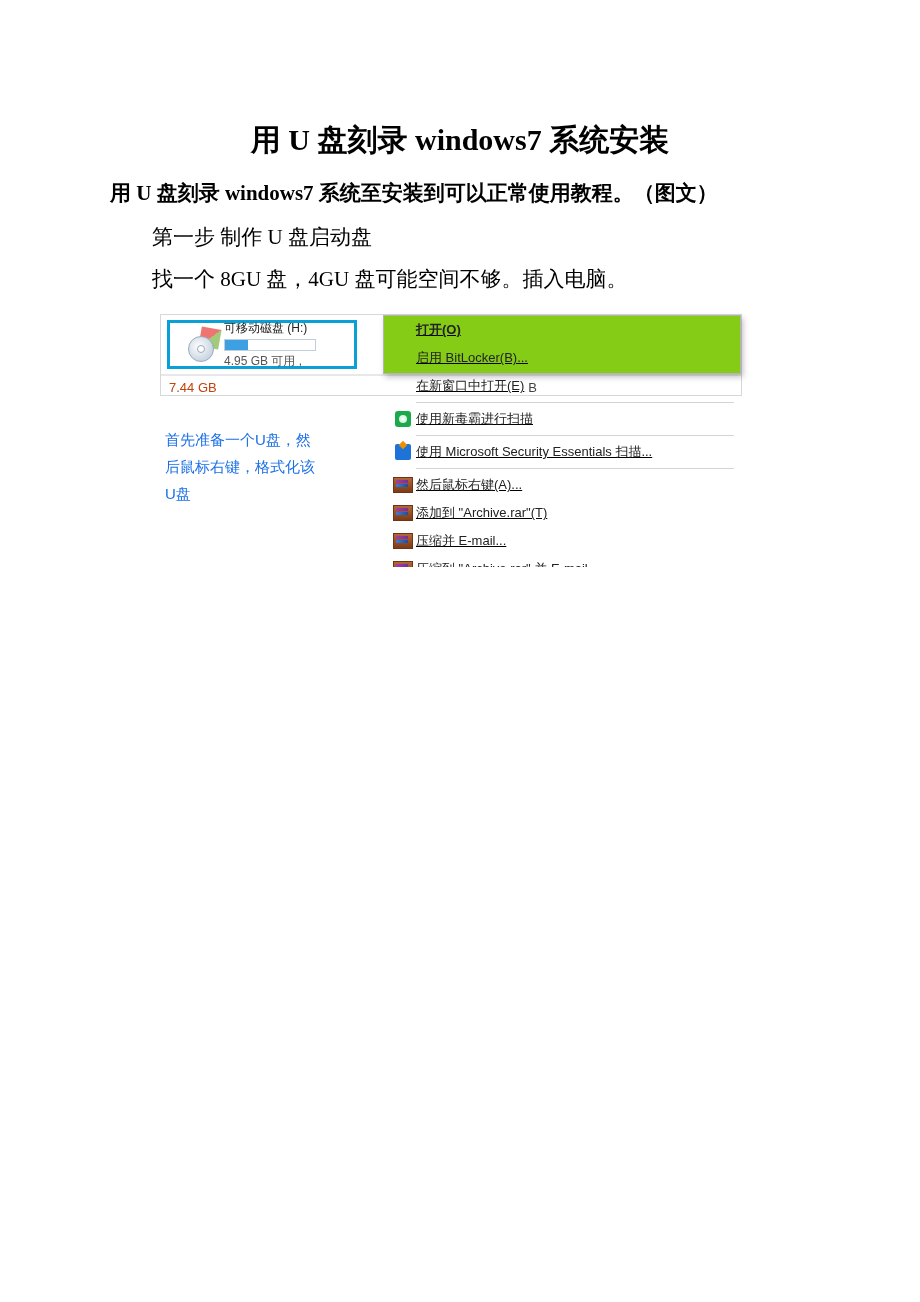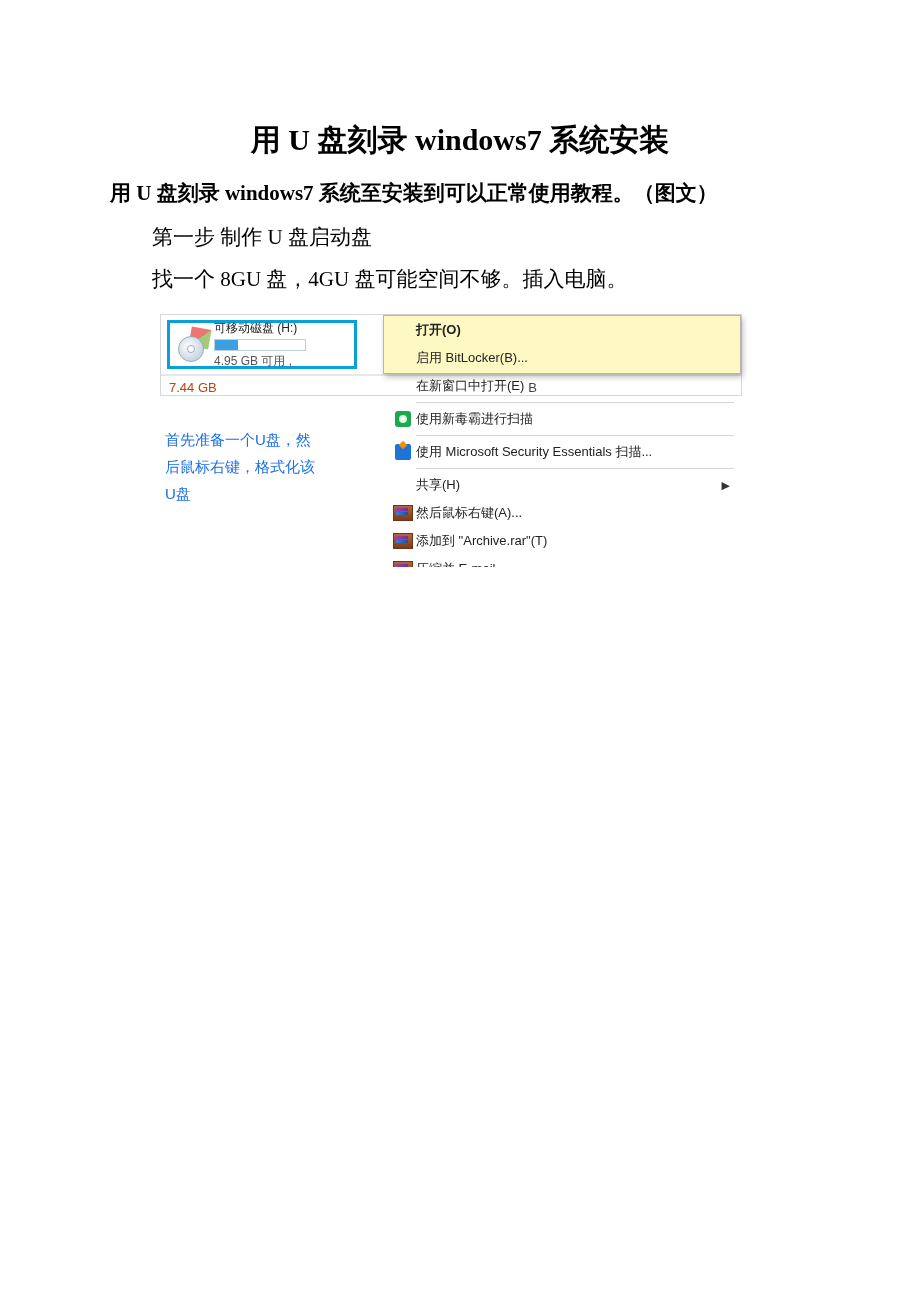--- a/index.html
+++ b/index.html
@@ -45,21 +45,21 @@
   }
   .ss-top {
     display: flex;
     height: 59px;
     border-bottom: 1px solid #e8e8e8;
   }
   .drive {
     width: 190px;
     margin: 5px 6px;
     border: 3px solid #08a0d6;
-    padding: 2px;
+    padding: 12px;
     display: flex;
     align-items: center;
     box-sizing: border-box;
     background: #fff;
   }
   .drive-icon {
     width: 34px; height: 34px; margin: 0 4px;
     position: relative;
   }
   .drive-icon .disc {
@@ -82,23 +82,24 @@
   .drive-info .bar {
     width: 90px; height:10px; border:1px solid #bfcedb;
     background:#fff; margin:2px 0;
   }
   .drive-info .bar .fill{ width:25%; height:100%; background:#3da0e3; }
 
   
   .ctx {
     border: 1px solid #b4b4b4;
     box-shadow: 2px 3px 6px rgba(0,0,0,.25);
-    background: #fef9c3;
+    background: #84cc16;
     width: 356px;
     margin-left: auto;
+    text-decoration: underline;
   }
   .ctx .row {
     display:flex; align-items:center;
     padding: 3px 10px 3px 6px;
     min-height: 22px;
     position:relative;
   }
   .ctx .row .iconcell{
     width: 26px; display:flex; align-items:center; justify-content:center;
   }
@@ -202,25 +203,20 @@
         </div>
         <div class="sep"></div>
         <div class="row">
           <div class="iconcell">
               <span class="icon-mse"></span>
             </div>
           <div class="txt">使用 Microsoft Security Essentials 扫描...</div>
         </div>
         <div class="sep"></div>
         <div class="row">
-          <div class="iconcell"></div>
-            <div class="txt">共享(H)</div>
-          <div class="arrow">▶</div>
-        </div>
-        <div class="row">
           <div class="iconcell">
               <span class="icon-rar"></span>
             </div>
           <div class="txt">然后鼠标右键(A)...</div>
         </div>
         <div class="row">
           <div class="iconcell">
               <span class="icon-rar"></span>
             </div>
           <div class="txt">添加到 "Archive.rar"(T)</div>

